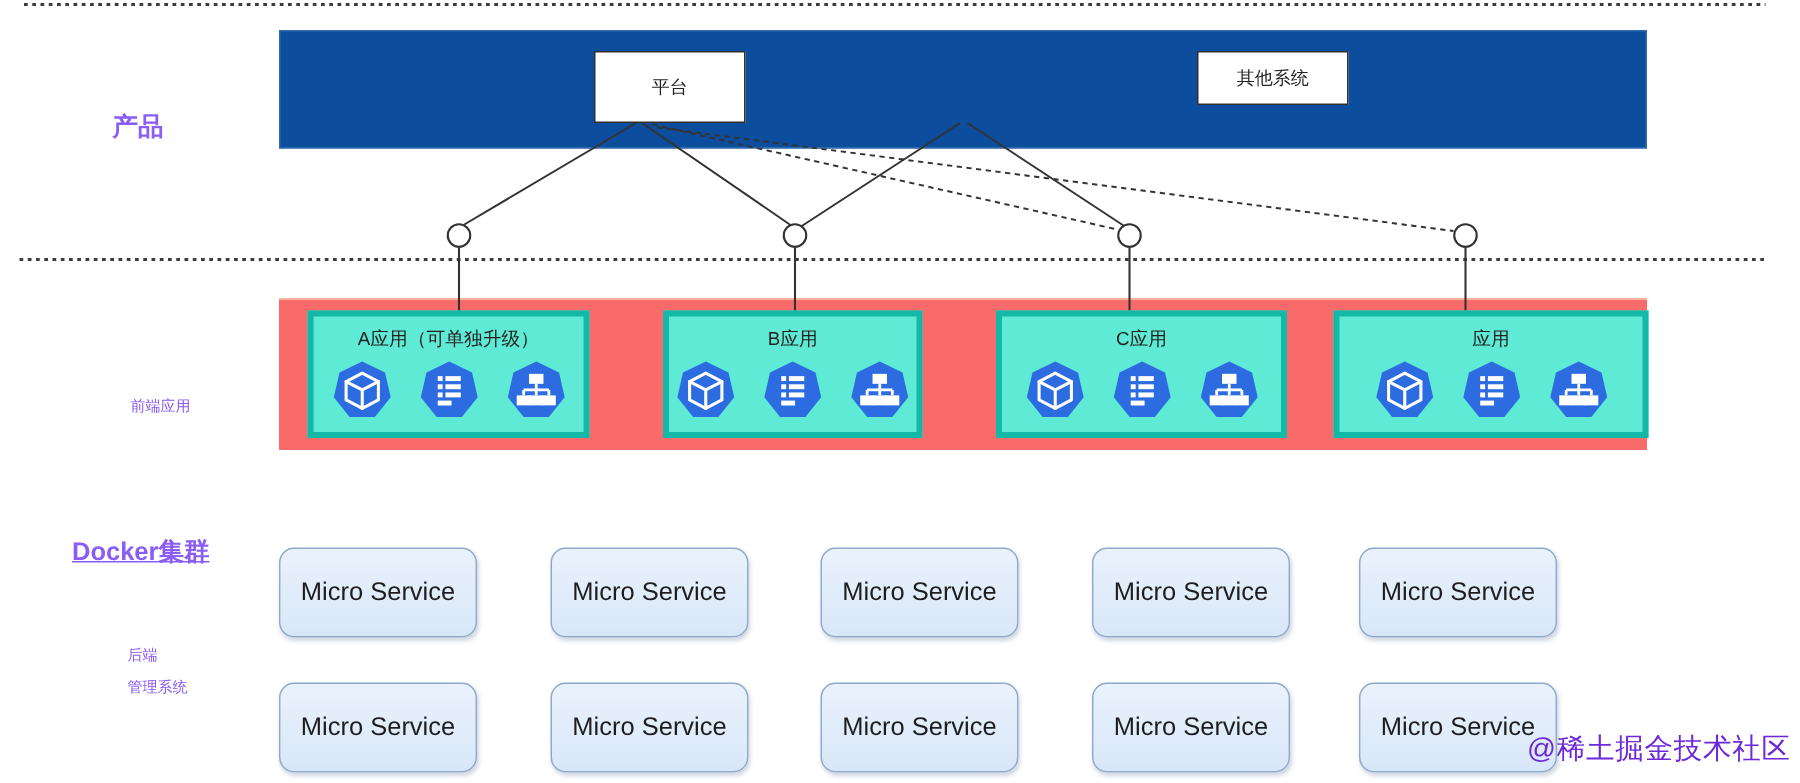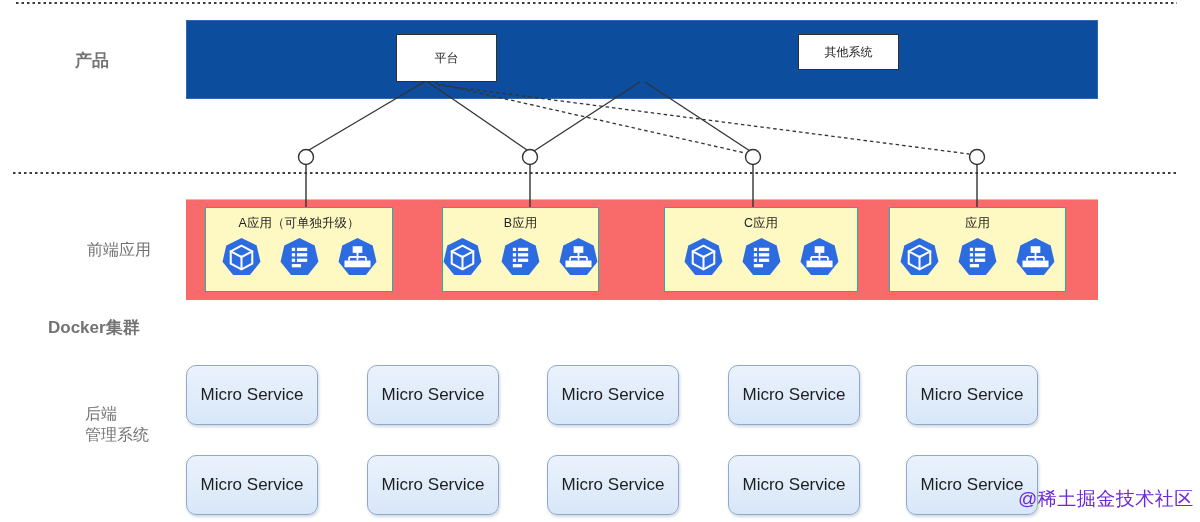--- a/index.html
+++ b/index.html
@@ -1,43 +1,43 @@
 <!DOCTYPE html>
 <html><head>
 <meta charset="utf-8">
 <style>
   html,body{margin:0;padding:0;background:#fff;}
   #canvas{
     position:relative;width:1200px;height:522px;overflow:hidden;background:#ffffff;
     font-family:"Liberation Sans","DejaVu Sans",sans-serif;color:#1a1a1a;
   }
   
-  .row-label{position:absolute;color:#737373;white-space:nowrap;}
+  .row-label{position:absolute;color:#8b5cf6;white-space:nowrap;margin-top:24px;}
   .row-label.bold{font-weight:bold;font-size:17px;}
-  .row-label.reg{font-weight:normal;font-size:16px;}
+  .row-label.reg{font-weight:normal;font-size:10px;}
   .row-label.center2{line-height:21px;}
   
   #banner{
     position:absolute;left:186px;top:20px;width:912px;height:79px;
     background:#0c4d9d;border:1px solid #2f6aac;box-sizing:border-box;z-index:1;
   }
   .prod-box{
     position:absolute;background:#ffffff;border:1px solid #2f2f2f;box-sizing:border-box;
     display:flex;align-items:center;justify-content:center;
     font-size:12px;color:#222;z-index:12;
   }
   
   #wires{position:absolute;left:0;top:0;width:1200px;height:522px;z-index:6;pointer-events:none;}
   
   #redband{
     position:absolute;left:186px;top:199px;width:912px;height:101px;
     background:#f96a6a;border-top:1px solid #fbb28e;box-sizing:border-box;z-index:2;
   }
   .app-box{
-    position:absolute;top:207px;height:85px;background:#fef9c3;border:1px solid #14b8a6;
+    position:absolute;top:207px;height:85px;background:#5eead4;border:4px solid #14b8a6;
     box-sizing:border-box;z-index:10;display:flex;flex-direction:column;align-items:center;
   }
   .app-title{font-size:12.5px;color:#222;margin-top:7px;}
   .app-icons{display:flex;gap:17px;margin-top:5px;align-items:center;}
   .hepticon{width:41px;height:41px;display:block;}
   
   .ms-box{
     position:absolute;width:132px;height:60px;box-sizing:border-box;
     background:linear-gradient(180deg,#eaf2fc 0%,#d8e7f8 100%);
     border:1px solid #8fa9cb;border-radius:10px;
@@ -95,21 +95,21 @@
           <rect x="7.3" y="23" width="9" height="6.5"></rect>
           <rect x="15.5" y="23" width="9" height="6.5"></rect>
           <rect x="23.7" y="23" width="9" height="6.5"></rect>
         </g>
       </symbol>
     </defs>
   </svg>
 
   <div class="row-label bold" style="left:75px;top:49px;">产品</div>
   <div class="row-label reg" style="left:87px;top:240px;">前端应用</div>
-  <div class="row-label bold" style="left:48px;top:316px;">Docker集群</div>
+  <div class="row-label bold" style="left:48px;top:332px;text-decoration:underline;">Docker集群</div>
   <div class="row-label reg center2" style="left:85px;top:403px;width:80px;">
     <div>后端</div>
     <div>管理系统</div>
   </div>
 
   <div id="banner"></div>
   <div class="prod-box" style="left:376px;top:34px;width:101px;height:48px;margin-left:20px;">平台</div>
   <div class="prod-box" style="left:798px;top:34px;width:101px;height:36px;text-align:center;">其他系统</div>
 
   <svg id="wires" viewBox="0 0 1200 522">
@@ -154,21 +154,21 @@
           <use href="#sym-cube"></use>
         </svg>
       <svg class="hepticon">
           <use href="#sym-list"></use>
         </svg>
       <svg class="hepticon">
           <use href="#sym-hierarchy"></use>
         </svg>
     </div>
   </div>
-  <div class="app-box" style="left:442px;width:157px;">
+  <div class="app-box" style="left:442px;width:173px;">
     <div class="app-title">B应用</div>
     <div class="app-icons">
       <svg class="hepticon">
           <use href="#sym-cube"></use>
         </svg>
       <svg class="hepticon">
           <use href="#sym-list"></use>
         </svg>
       <svg class="hepticon">
           <use href="#sym-hierarchy"></use>
@@ -182,21 +182,21 @@
           <use href="#sym-cube"></use>
         </svg>
       <svg class="hepticon">
           <use href="#sym-list"></use>
         </svg>
       <svg class="hepticon">
           <use href="#sym-hierarchy"></use>
         </svg>
     </div>
   </div>
-  <div class="app-box" style="left:889px;width:177px;">
+  <div class="app-box" style="left:889px;width:210px;">
     <div class="app-title">应用</div>
     <div class="app-icons">
       <svg class="hepticon">
           <use href="#sym-cube"></use>
         </svg>
       <svg class="hepticon">
           <use href="#sym-list"></use>
         </svg>
       <svg class="hepticon">
           <use href="#sym-hierarchy"></use>

